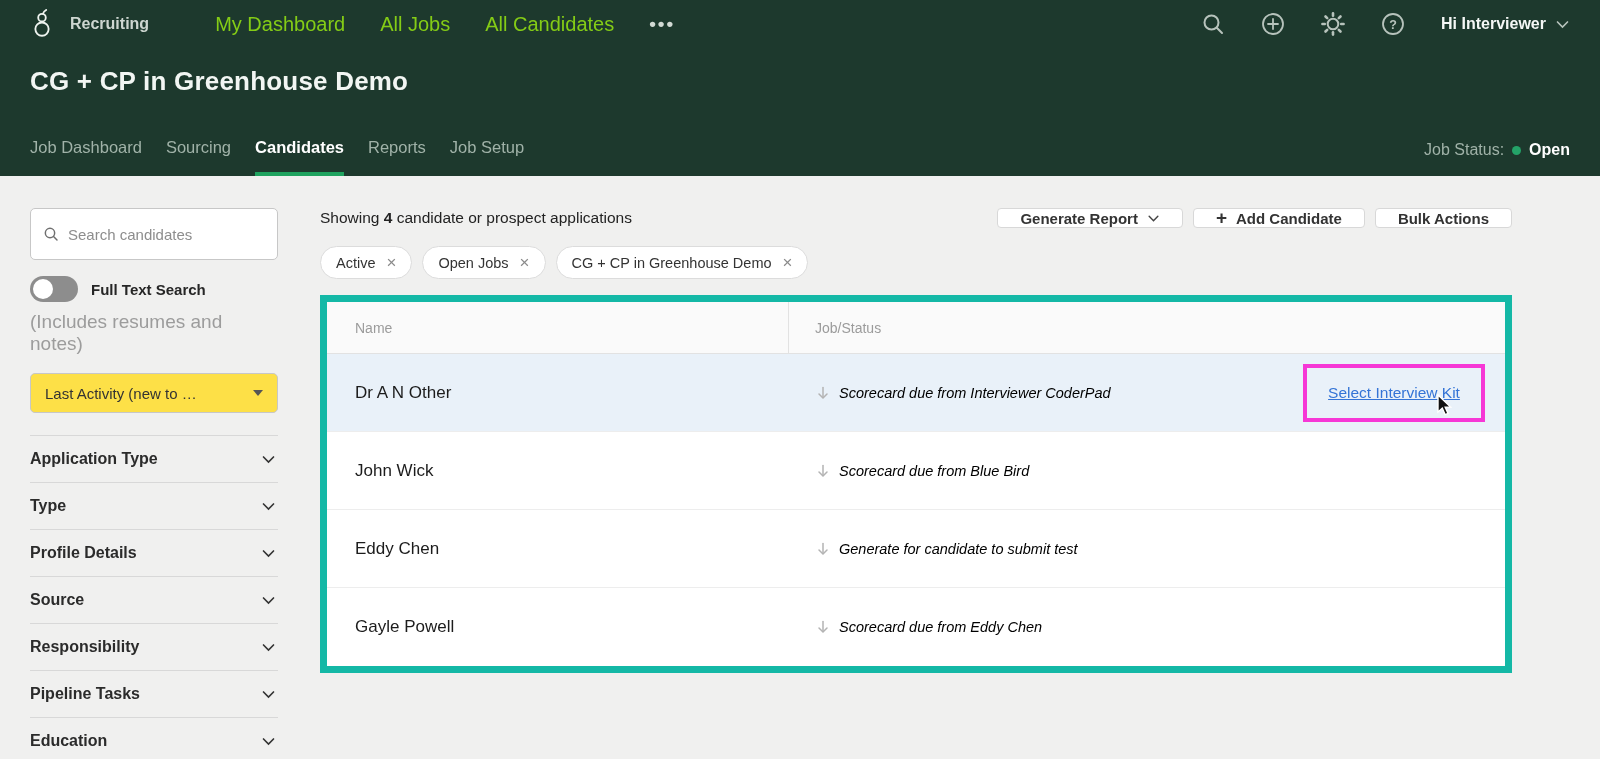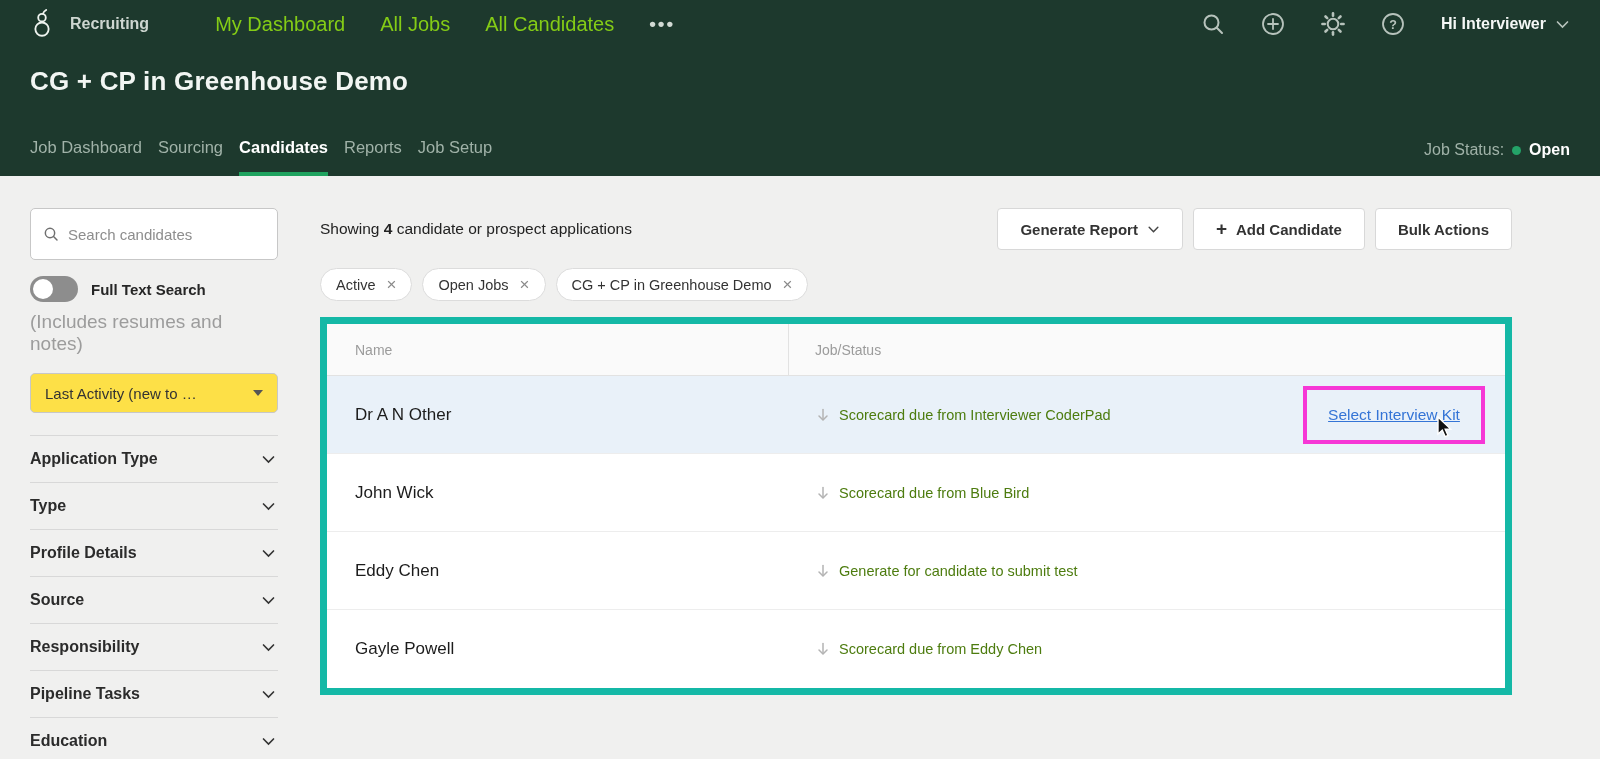--- a/index.html
+++ b/index.html
@@ -19,21 +19,21 @@
   .top-icon svg { width:100%; height:100%; }
   .user-menu { display:flex; align-items:center; gap:9px; cursor:pointer; }
   .user-name { color:#f4f7f5; font-size:16px; font-weight:bold;text-align:center; }
   .user-chevron { width:15px; height:15px; color:#b7c3bc; display:flex; }
 
   
   .jobheader { background:#1d392d; padding:0 30px; height:128px; position:relative; }
   .job-title { color:#f2f6f3; font-size:26px; font-weight:600; padding-top:18px; letter-spacing:.2px; }
   .tabs-row { position:absolute; left:30px; right:30px; bottom:0; display:flex;
     align-items:flex-end; justify-content:space-between; }
-  .tabs { display:flex; gap:16px; }
+  .tabs { display:flex; gap:24px; }
   .tab { color:#a0b2a8; font-size:16.5px; padding:12px 0 15px; cursor:pointer; border-bottom:4px solid transparent; }
   .tab.active { color:#ffffff; font-weight:600; border-bottom-color:#1fa35f; }
   .job-status { display:flex; align-items:center; gap:8px; padding-bottom:17px; }
   .job-status-label { color:#a0b2a8; font-size:16px; }
   .status-dot { width:9px; height:9px; border-radius:50%; background:#24a368; }
   .job-status-value { color:#ffffff; font-size:16px; font-weight:600; }
 
   
   .content { display:flex; padding:32px 88px 0 30px; }
   .sidebar { width:248px; flex:none; margin-right:42px; }
@@ -60,21 +60,21 @@
   .filter-item { display:flex; align-items:center; justify-content:space-between;
     padding:14px 2px 14px 0; border-bottom:1px solid #d8d8d8; cursor:pointer; }
   .filter-label { font-size:16px; font-weight:bold; color:#2b2b2b; }
   .filter-chevron { width:15px; height:15px; color:#333; display:flex; }
 
   
   .main-top { display:flex; align-items:center; justify-content:space-between; }
   .summary { font-size:15.5px; color:#222; }
   .summary b { font-weight:bold; }
   .actions { display:flex; gap:10px; }
-  .btn { height:42px; background:#fff; border:1px solid #d8d8d8; border-radius:4px;
+  .btn { height:20px; background:#fff; border:1px solid #d8d8d8; border-radius:4px;
     display:flex; align-items:center; gap:9px; padding:0 22px; font-size:15px; font-weight:bold;
     color:#333; cursor:pointer; font-family:"Liberation Sans",sans-serif; }
   .btn svg { width:13px; height:13px; color:#444; }
   .btn .plus { font-size:19px; font-weight:bold; line-height:1; margin-top:-2px; }
   .chips { display:flex; gap:10px; margin-top:18px; }
   .chip { height:33px; background:#fff; border:1px solid #dcdcdc; border-radius:17px;
     display:flex; align-items:center; padding:0 15px; font-size:14.5px; color:#333; }
   .chip-x { color:#8a8a8a; font-size:17px; margin-left:11px; cursor:pointer; line-height:1; }
 
   
@@ -82,21 +82,21 @@
   .thead { display:flex; height:52px; background:#fafafa; border-bottom:1px solid #e2e2e2; }
   .th { display:flex; align-items:center; font-size:14px; color:#9b9b9b; }
   .th-name { width:462px; flex:none; padding-left:28px; border-right:1px solid #e2e2e2; }
   .th-status { flex:1; padding-left:26px; }
   .trow { display:flex; height:78px; border-bottom:1px solid #ededed; position:relative; }
   .trow:last-child { border-bottom:none; }
   .trow.highlighted { background:#e9f1f9; }
   .td-name { width:462px; flex:none; display:flex; align-items:center; padding-left:28px;
     font-size:17px; color:#1c1c1c; }
   .td-status { flex:1; display:flex; align-items:center; padding-left:26px; gap:8px;
-    font-size:14.5px; color:#4d7c0f; }
+    font-size:14.5px; color:#000000;font-style:italic; }
   .td-status svg { width:16px; height:16px; color:#b3b3b3; flex:none; }
   .action-box { position:absolute; right:20px; top:10px; width:182px; height:58px;
     border:4px solid #f637d6; display:flex; align-items:center; justify-content:center; }
   .action-link { font-size:15.5px; color:#3474d6; text-decoration:underline; cursor:pointer; white-space:nowrap; }
   .cursor-icon { position:absolute; right:28px; bottom:2px; width:17px; height:22px; }
 </style>
 </head>
 <body>
 
 <header class="topbar">

